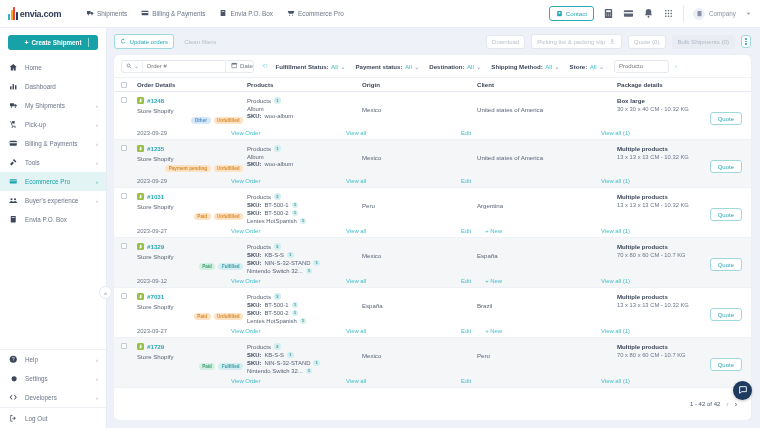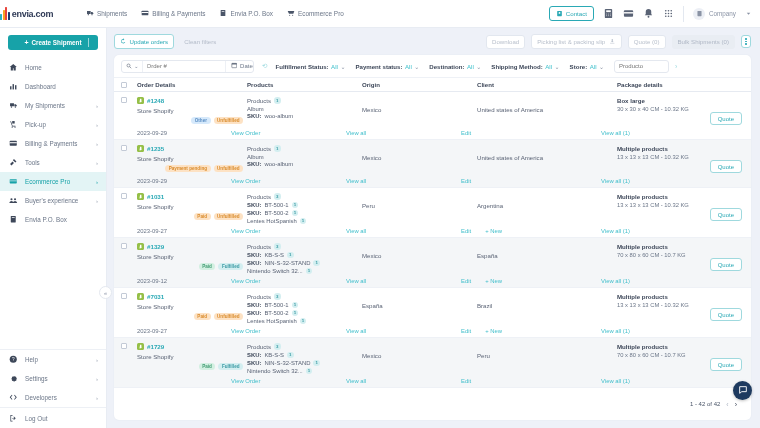--- a/index.html
+++ b/index.html
@@ -12,21 +12,21 @@
     color: #4a5568;
   }
   .app { position: relative; width: 760px; height: 428px; }
 
   
   .topbar {
     position: absolute; top: 0; left: 0; width: 760px; height: 28px;
     background: #ffffff; display: flex; align-items: center;
     border-bottom: 1px solid #e8ecf3; z-index: 30;
   }
-  .brand { display: flex; align-items: center; width: 78px; }
+  .brand { display: flex; align-items: center; padding-left: 8px; width: 78px; }
   .brand-logo { display:flex; align-items:flex-end; height:13px; gap:0.6px; margin-right:2px; }
   .bl { width: 2px; border-radius: 0.5px; }
   .bl.b1 { height: 6px; background: #2bb3c0; }
   .bl.b2 { height: 10px; background: #f5a623; }
   .bl.b3 { height: 13px; background: #e8453c; }
   .bl.b4 { height: 8px; background: #1a3a6b; }
   .brand-name { font-size: 9px; font-weight: bold; color: #2f3a56; letter-spacing: -0.3px; }
 
   .topnav { display: flex; align-items: center; gap: 14px; margin-left: 8px; }
   .topnav-item { display: flex; align-items: center; gap: 3px; color: #6b7688; font-size: 6.4px; cursor: pointer; }

